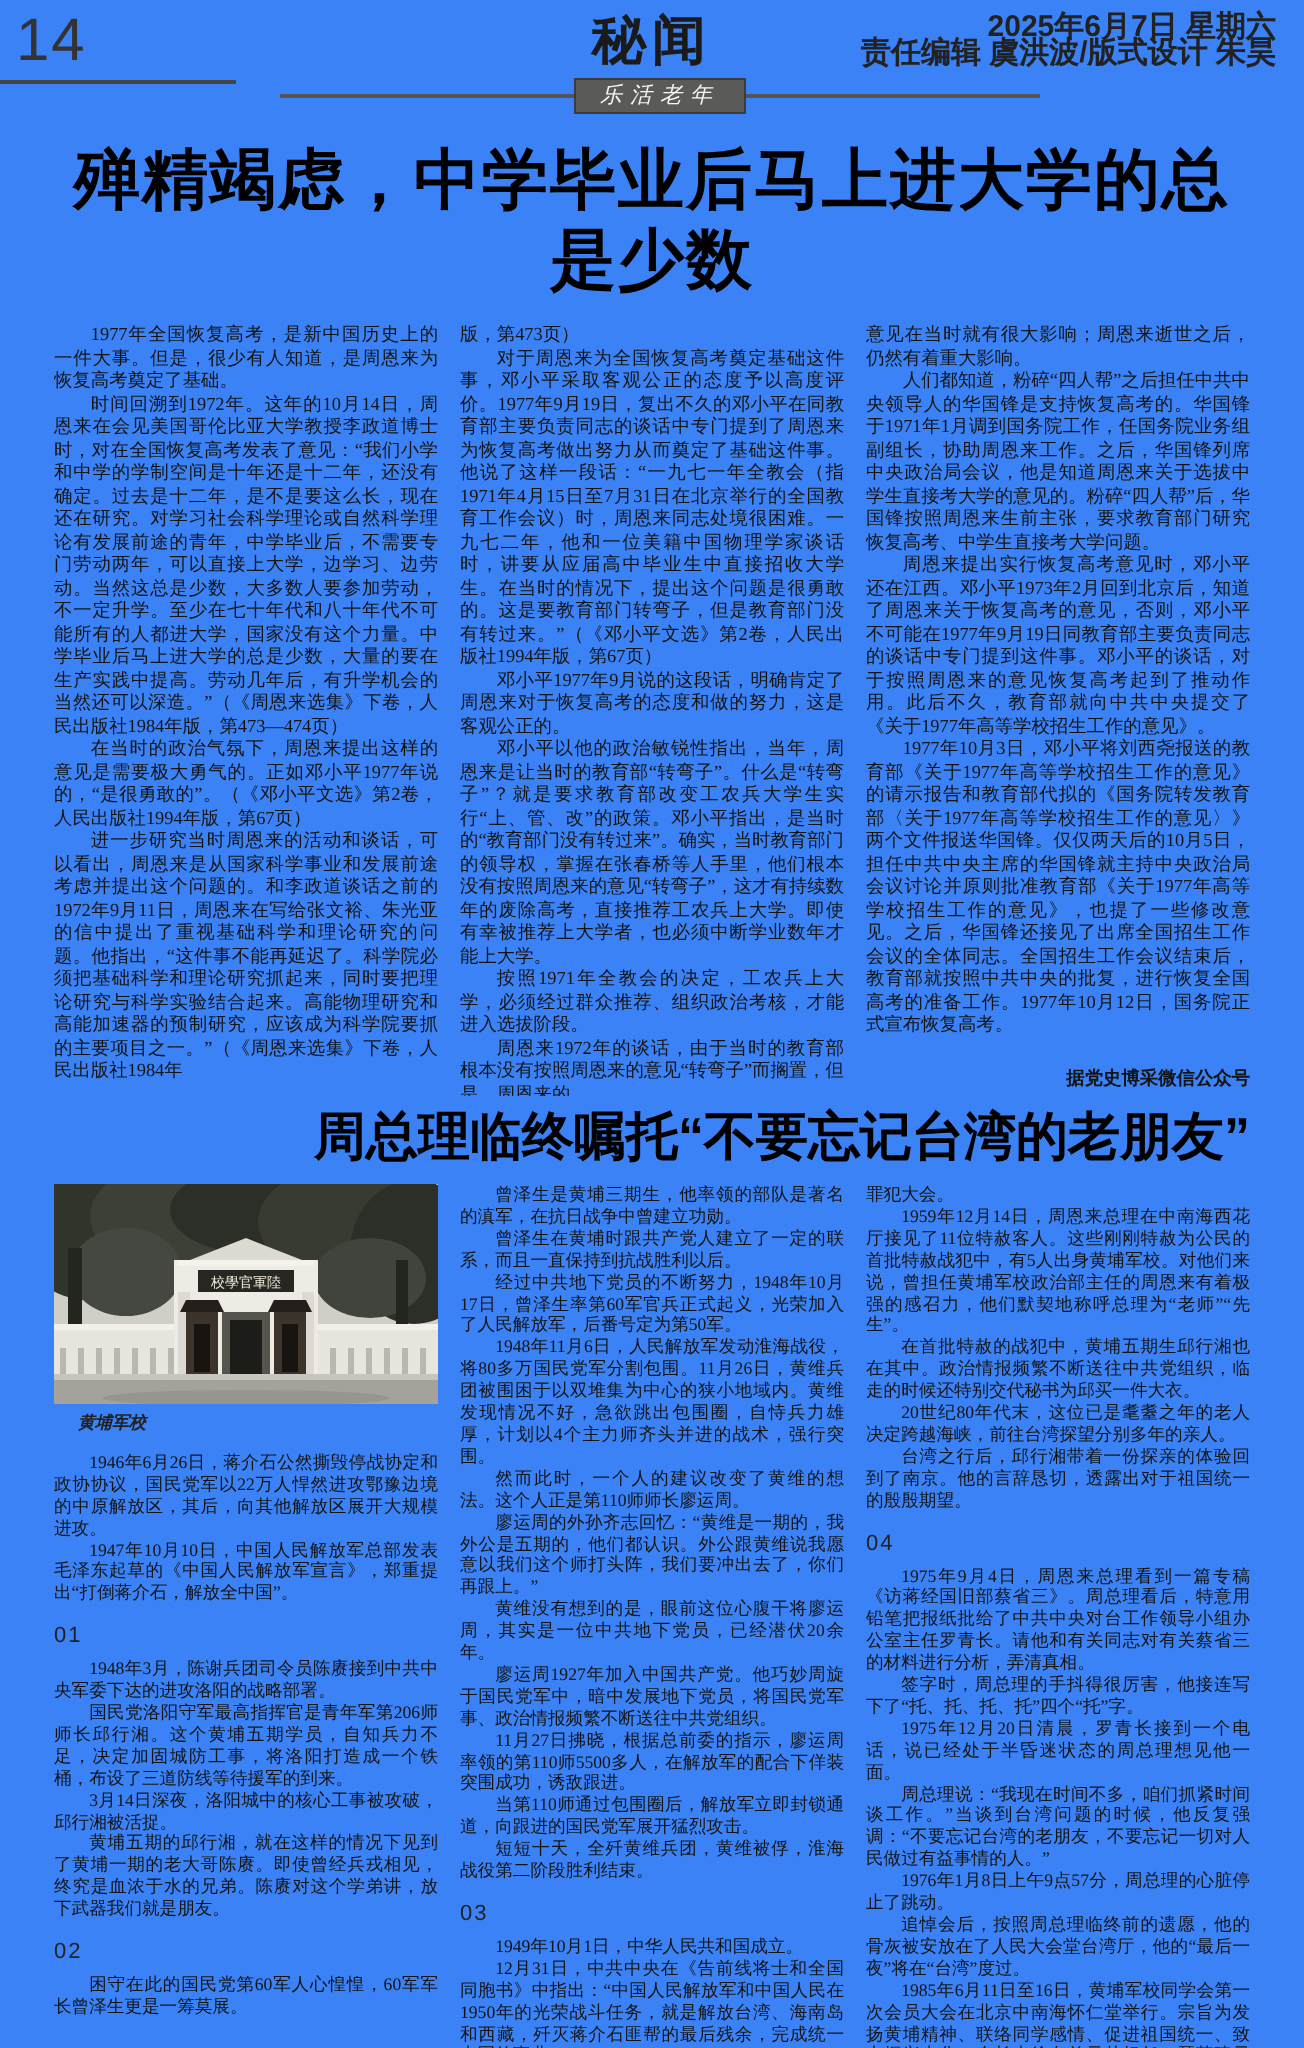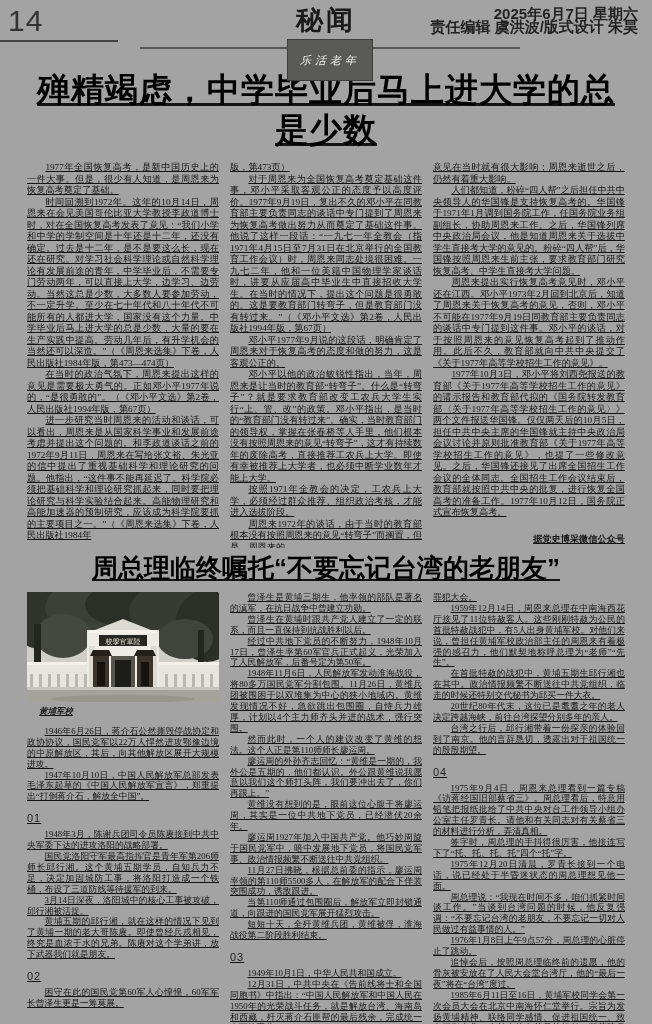--- a/index.html
+++ b/index.html
@@ -1,54 +1,53 @@
 <!DOCTYPE html>
 <html><head>
 <meta charset="utf-8">
 <style>
   html,body { margin:0; padding:0; background:#e9e9e6; }
   .page {
     position:relative; width:652px; height:1024px; margin:0 auto;
-    background:#a3a3a3; color:#141414; overflow:hidden;
+    background:#3b82f6; color:#141414; overflow:hidden;
     font-family:"Liberation Serif","DejaVu Serif",serif;
-    text-decoration:underline;
   }
   
   .hdr { position:relative; height:58px; }
   .page-num {
     position:absolute; left:8px; top:4px;
     font-family:"Liberation Sans","DejaVu Sans",sans-serif;
     font-weight:400; font-size:30px; color:#333; letter-spacing:1px;
   }
   .page-num-rule { position:absolute; left:0; top:40px; width:118px; height:2px; background:#444; }
   .section-title {
     position:absolute; left:0; right:0; top:2px; text-align:center;
     font-size:27px; font-weight:700; letter-spacing:3px; color:#1a1a1a;
   }
   .mast-row { position:absolute; left:140px; top:39px; width:380px; height:18px; }
   .mast-line { position:absolute; left:0; right:0; top:8px; height:2px; background:#555; }
   .mast-box {
     position:absolute; left:50%; top:0; transform:translateX(-50%);
     background:#5a5a58; color:#f5f5f0; font-style:italic;
-    font-size:11px; line-height:16px; padding:12px 12px; letter-spacing:4px;
+    font-size:11px; line-height:16px; padding:0 12px; letter-spacing:4px;
     white-space:nowrap; border:1px solid #3c3c3a;
   }
   .hdr-right {
     position:absolute; right:14px; top:7px; text-align:right;
     font-family:"Liberation Sans","DejaVu Sans",sans-serif;
     font-size:15px; line-height:13px; font-weight:600; color:#222;
   }
   
   .h1 {
     margin:12px 26px 0; text-align:center;
     font-family:"Liberation Sans","DejaVu Sans",sans-serif;
     font-weight:900; font-size:33px; line-height:40px; letter-spacing:1px; color:#000;
   }
   .h2 {
-    margin:4px 27px 0; text-align:center;
+    margin:4px 27px 0; text-align:right;
     font-family:"Liberation Sans","DejaVu Sans",sans-serif;
     font-weight:900; font-size:26px; line-height:32px; color:#000;
   }
   
   .cols { display:flex; gap:11px; margin:12px 27px 0; overflow:hidden; }
   .a1-cols { height:386px; }
   .a2-cols { margin-top:8px; height:462px; }
   .col { width:192px; flex:0 0 192px; overflow:hidden; text-align:justify; }
   .a1-cols .col { font-size:9.2px; line-height:11.5px; }
   .a2-cols .col { font-size:8.8px; line-height:10.9px; }

